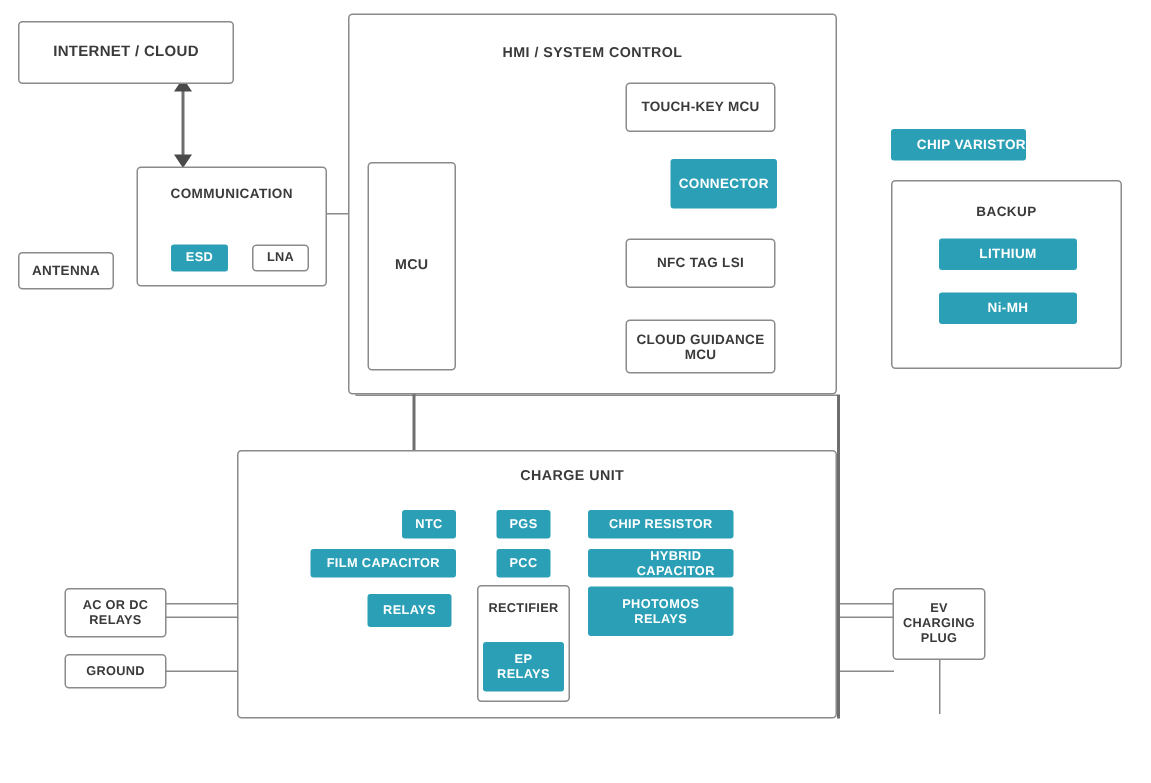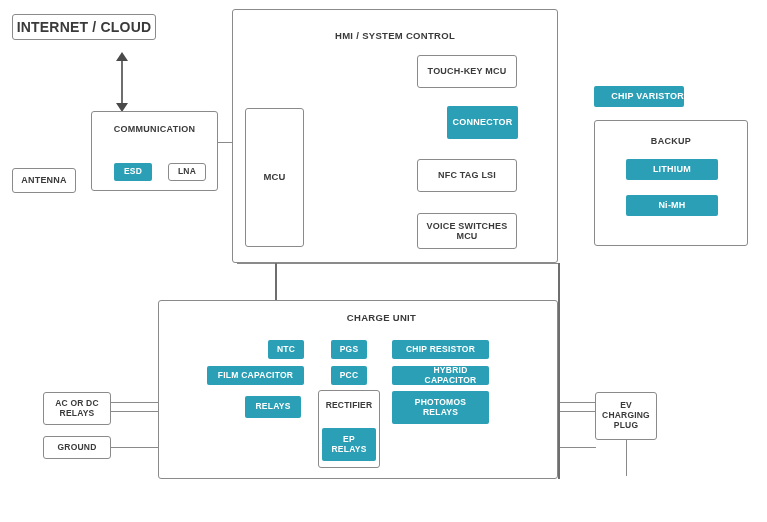--- a/index.html
+++ b/index.html
@@ -106,21 +106,21 @@
   <div class="wire-h" style="left:489px;top:402px;width:107px;"></div>
   <div class="wire-h" style="left:489px;top:411px;width:107px;"></div>
 
   <div class="wire-h" style="left:110px;top:447px;width:209px;"></div>
   <div class="wire-h" style="left:379px;top:447px;width:217px;"></div>
 
   <div class="wire-v thick" style="left:558px;top:263px;height:216px;"></div>
 
   <div class="wire-v" style="left:626px;top:440px;height:36px;"></div>
 
-  <div class="box" style="left:12px;top:14px;width:144px;height:26px;font-size:14px;">
+  <div class="box" style="left:12px;top:14px;width:144px;height:42px;font-size:10px;">
     <span>INTERNET / CLOUD</span>
   </div>
 
   <div class="box" style="left:12px;top:168px;width:64px;height:25px;font-size:9px;">
     <span>ANTENNA</span>
   </div>
 
   <div class="group" style="left:91px;top:111px;width:127px;height:80px;">
     <div class="group-title" style="top:12px;font-size:9px;">COMMUNICATION</div>
     <div class="chip" style="left:22px;top:51px;width:38px;height:18px;font-size:8.5px;">
@@ -145,21 +145,21 @@
 
   <div class="chip" style="left:447px;top:106px;width:71px;height:33px;font-size:9px;">
     <span>CONNECTOR</span>
   </div>
 
   <div class="box" style="left:417px;top:159px;width:100px;height:33px;font-size:9px;">
     <span>NFC TAG LSI</span>
   </div>
 
   <div class="box" style="left:417px;top:213px;width:100px;height:36px;font-size:9px;flex-direction:column;">
-    <span>VOICE SWITCHES</span>
+    <span>CLOUD GUIDANCE</span>
     <span>MCU</span>
   </div>
 
   <div class="chip" style="left:594px;top:86px;width:90px;height:21px;font-size:9px;justify-content:flex-end;">
     <span>CHIP VARISTOR</span>
   </div>
 
   <div class="group" style="left:594px;top:120px;width:154px;height:126px;">
     <div class="group-title" style="top:15px;font-size:9px;">BACKUP</div>
     <div class="chip" style="left:31px;top:74px;width:92px;height:21px;font-size:9px;">

